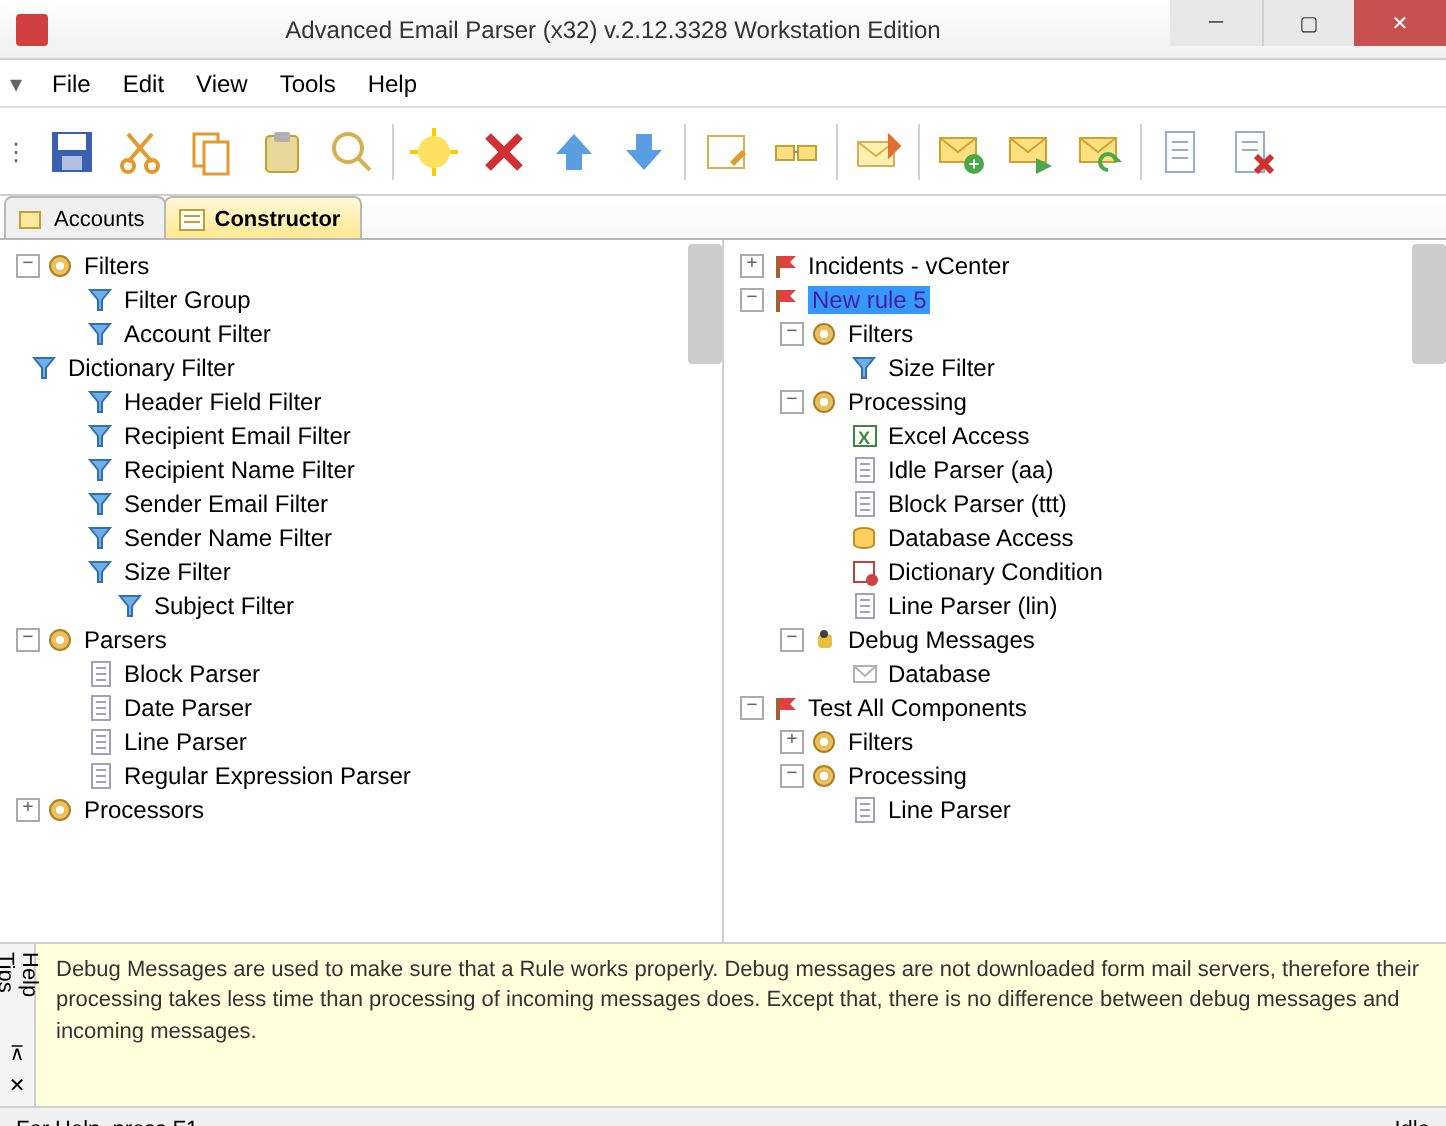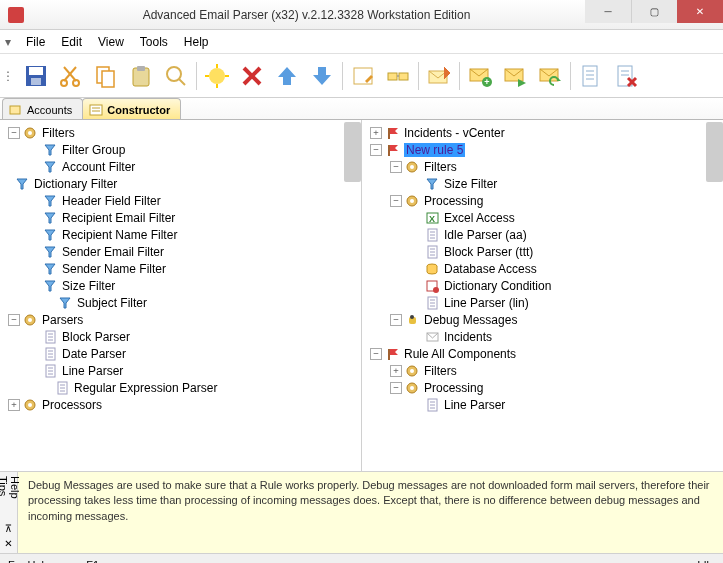--- a/index.html
+++ b/index.html
@@ -351,21 +351,21 @@
           <span class="nicon">
             <svg width="16" height="14">
               <rect x="3" y="1" width="9" height="12" fill="#fff" stroke="#a0a0c0"></rect>
               <line x1="5" y1="4" x2="10" y2="4" stroke="#a0a0c0"></line>
               <line x1="5" y1="7" x2="10" y2="7" stroke="#a0a0c0"></line>
               <line x1="5" y1="10" x2="10" y2="10" stroke="#a0a0c0"></line>
             </svg>
           </span>
           <span class="label">Line Parser</span>
         </div>
-        <div class="node" style="padding-left: 40px;">
+        <div class="node" style="padding-left: 28px;">
           <span class="noexp"></span>
           <span class="nicon">
             <svg width="16" height="14">
               <rect x="3" y="1" width="9" height="12" fill="#fff" stroke="#a0a0c0"></rect>
               <line x1="5" y1="4" x2="10" y2="4" stroke="#a0a0c0"></line>
               <line x1="5" y1="7" x2="10" y2="7" stroke="#a0a0c0"></line>
               <line x1="5" y1="10" x2="10" y2="10" stroke="#a0a0c0"></line>
             </svg>
           </span>
           <span class="label">Regular Expression Parser</span>
@@ -511,31 +511,31 @@
           <span class="label">Debug Messages</span>
         </div>
         <div class="node" style="padding-left: 48px;">
           <span class="noexp"></span>
           <span class="nicon">
             <svg width="16" height="14">
               <rect x="2" y="3" width="11" height="8" fill="#fff" stroke="#b0b0b0"></rect>
               <path d="M2 3 L7.5 8 L13 3" fill="none" stroke="#b0b0b0"></path>
             </svg>
           </span>
-          <span class="label">Incidents</span>
+          <span class="label">Database</span>
         </div>
         <div class="node" style="padding-left: 8px;">
           <span class="exp">−</span>
           <span class="nicon">
             <svg width="16" height="14">
               <rect x="3" y="2" width="2" height="11" fill="#a06030"></rect>
               <path d="M5 2 L13 2 L10 5 L13 8 L5 8 Z" fill="#e04040"></path>
             </svg>
           </span>
-          <span class="label">Rule All Components</span>
+          <span class="label">Test All Components</span>
         </div>
         <div class="node" style="padding-left: 28px;">
           <span class="exp">+</span>
           <span class="nicon">
             <svg width="16" height="14">
               <circle cx="7" cy="7" r="5" fill="#e8c060" stroke="#b08020"></circle>
               <circle cx="7" cy="7" r="2" fill="#fff"></circle>
             </svg>
           </span>
           <span class="label">Filters</span>

